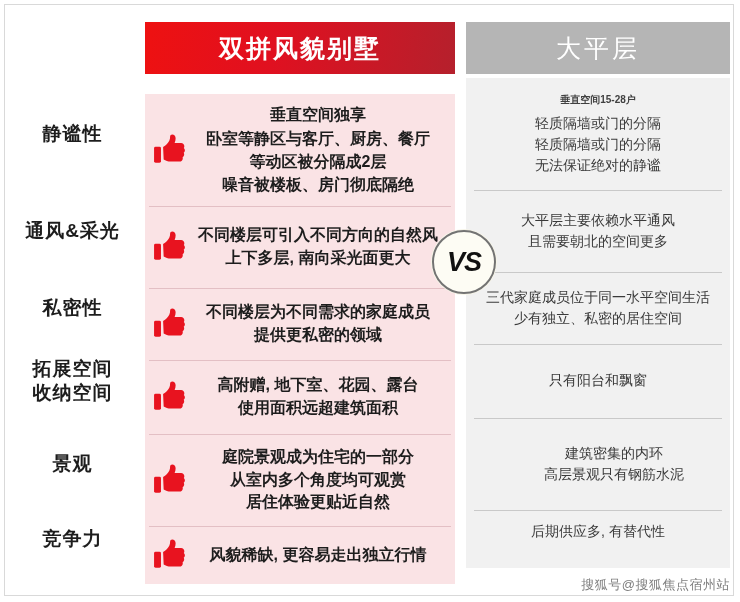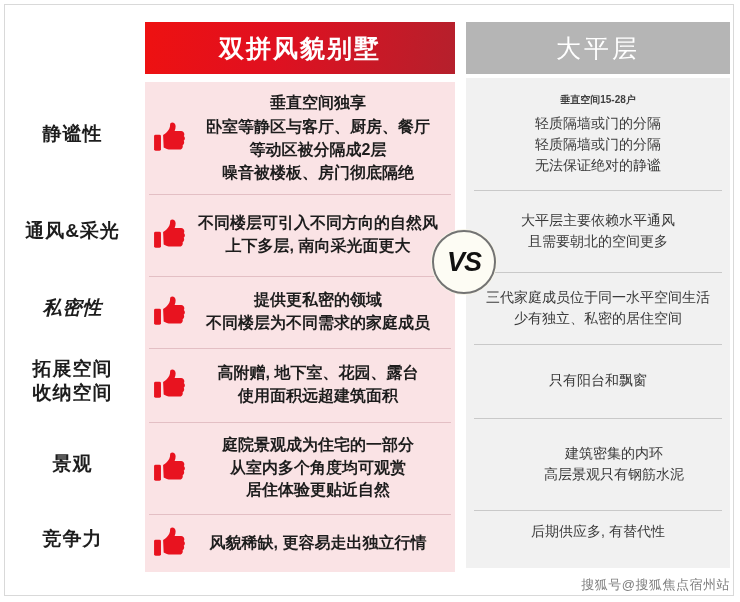--- a/index.html
+++ b/index.html
@@ -81,21 +81,21 @@
   .label-col {
     position: absolute;
     left: 0;
     top: 0;
     width: 145px;
     height: 490px;
   }
   .villa-col {
     position: absolute;
     left: 145px;
-    top: 4px;
+    top: 16px;
     width: 310px;
     height: 490px;
     background: #fae3e5;
   }
   .flat-col {
     position: absolute;
     left: 466px;
     top: 0;
     width: 264px;
     height: 490px;
@@ -230,21 +230,21 @@
 
   <div class="body-grid">
     <div class="label-col">
         <div class="row label-cell" style="top: 0px; height: 112px;">
           <div style="white-space: pre-line;">静谧性</div>
         </div>
         <div class="row label-cell" style="top: 112px; height: 82px;">
           <div style="white-space: pre-line;">通风&amp;采光</div>
         </div>
         <div class="row label-cell" style="top: 194px; height: 72px;">
-          <div style="white-space: pre-line; font-style: italic;">私密性</div>
+          <div style="white-space: pre-line;">私密性</div>
         </div>
         <div class="row label-cell" style="top: 266px; height: 74px;">
           <div style="white-space: pre-line;">拓展空间
 收纳空间</div>
         </div>
         <div class="row label-cell" style="top: 340px; height: 92px;">
           <div style="white-space: pre-line;">景观</div>
         </div>
         <div class="row label-cell" style="top: 432px; height: 58px;">
           <div style="white-space: pre-line;">竞争力</div>
@@ -280,22 +280,22 @@
         </div>
         <div class="villa-div" style="top: 194px;"></div>
         <div class="row villa-cell" style="top: 194px; height: 72px;">
           <span class="thumb-icon">
             <svg viewBox="0 0 32 32" aria-hidden="true">
   <rect x="1" y="13" width="6.5" height="15" rx="1.4" fill="#e8131f"></rect>
   <path fill="#e8131f" d="M9.5 13.2c2.6-1.6 4.6-3.6 5.8-5.9.6-1.2.8-2.5.8-3.9 0-1.1.9-1.9 2-1.9 1.8 0 3.2 1.5 3.2 3.4 0 1.6-.35 3.1-.95 4.5h6.1c1.7 0 3.05 1.35 3.05 3 0 .62-.2 1.2-.5 1.7.62.55 1 1.35 1 2.25 0 .95-.42 1.8-1.1 2.35.28.47.45 1.02.45 1.6 0 1.1-.6 2.05-1.48 2.58.1.33.16.68.16 1.05 0 1.65-1.35 3-3.05 3h-8.5c-2.4 0-4.6-.7-6.45-1.9z"></path>
 </svg>
           </span>
           <div class="villa-text">
+            <div>不同楼层为不同需求的家庭成员</div>
             <div>提供更私密的领域</div>
-            <div>不同楼层为不同需求的家庭成员</div>
           </div>
         </div>
         <div class="villa-div" style="top: 266px;"></div>
         <div class="row villa-cell" style="top: 266px; height: 74px;">
           <span class="thumb-icon">
             <svg viewBox="0 0 32 32" aria-hidden="true">
   <rect x="1" y="13" width="6.5" height="15" rx="1.4" fill="#e8131f"></rect>
   <path fill="#e8131f" d="M9.5 13.2c2.6-1.6 4.6-3.6 5.8-5.9.6-1.2.8-2.5.8-3.9 0-1.1.9-1.9 2-1.9 1.8 0 3.2 1.5 3.2 3.4 0 1.6-.35 3.1-.95 4.5h6.1c1.7 0 3.05 1.35 3.05 3 0 .62-.2 1.2-.5 1.7.62.55 1 1.35 1 2.25 0 .95-.42 1.8-1.1 2.35.28.47.45 1.02.45 1.6 0 1.1-.6 2.05-1.48 2.58.1.33.16.68.16 1.05 0 1.65-1.35 3-3.05 3h-8.5c-2.4 0-4.6-.7-6.45-1.9z"></path>
 </svg>
           </span>

